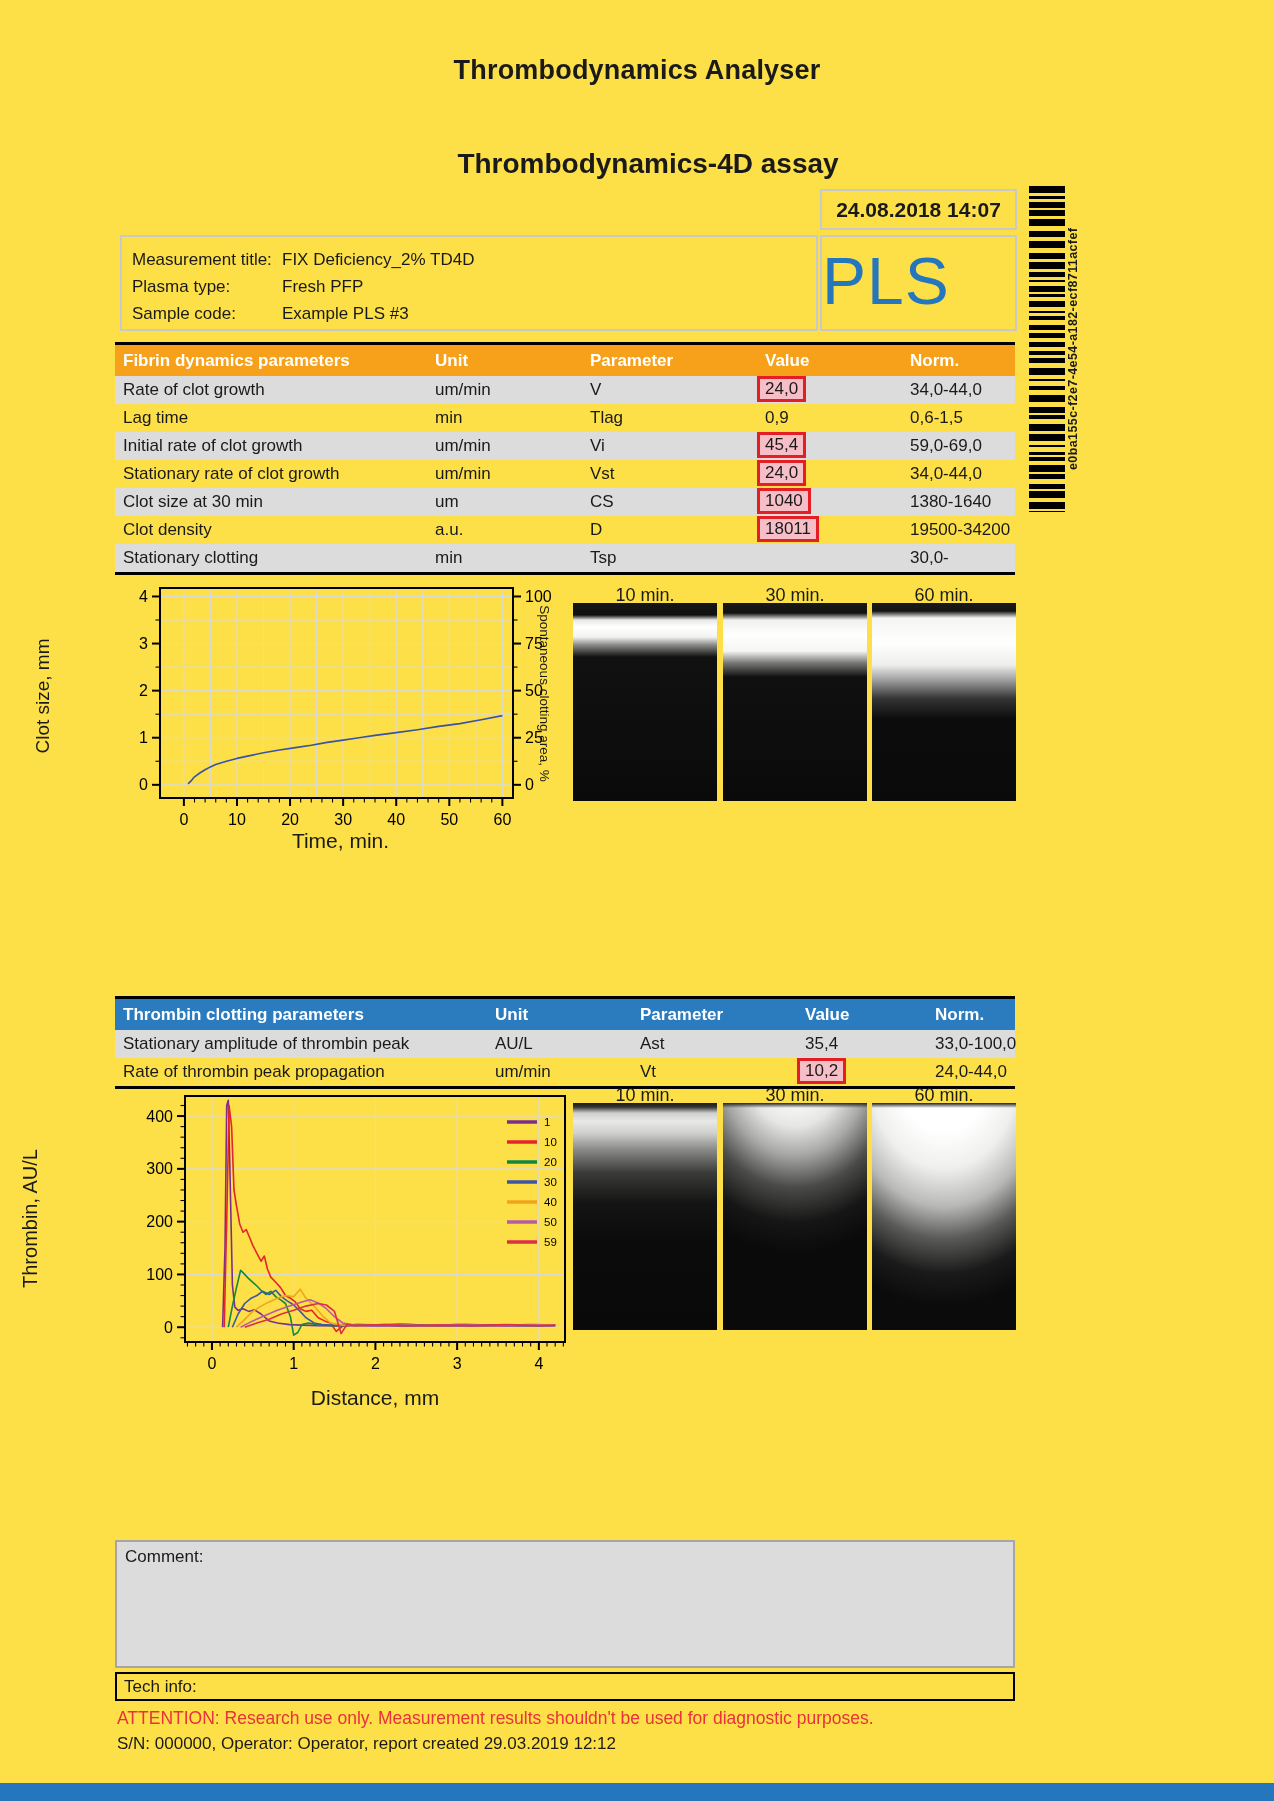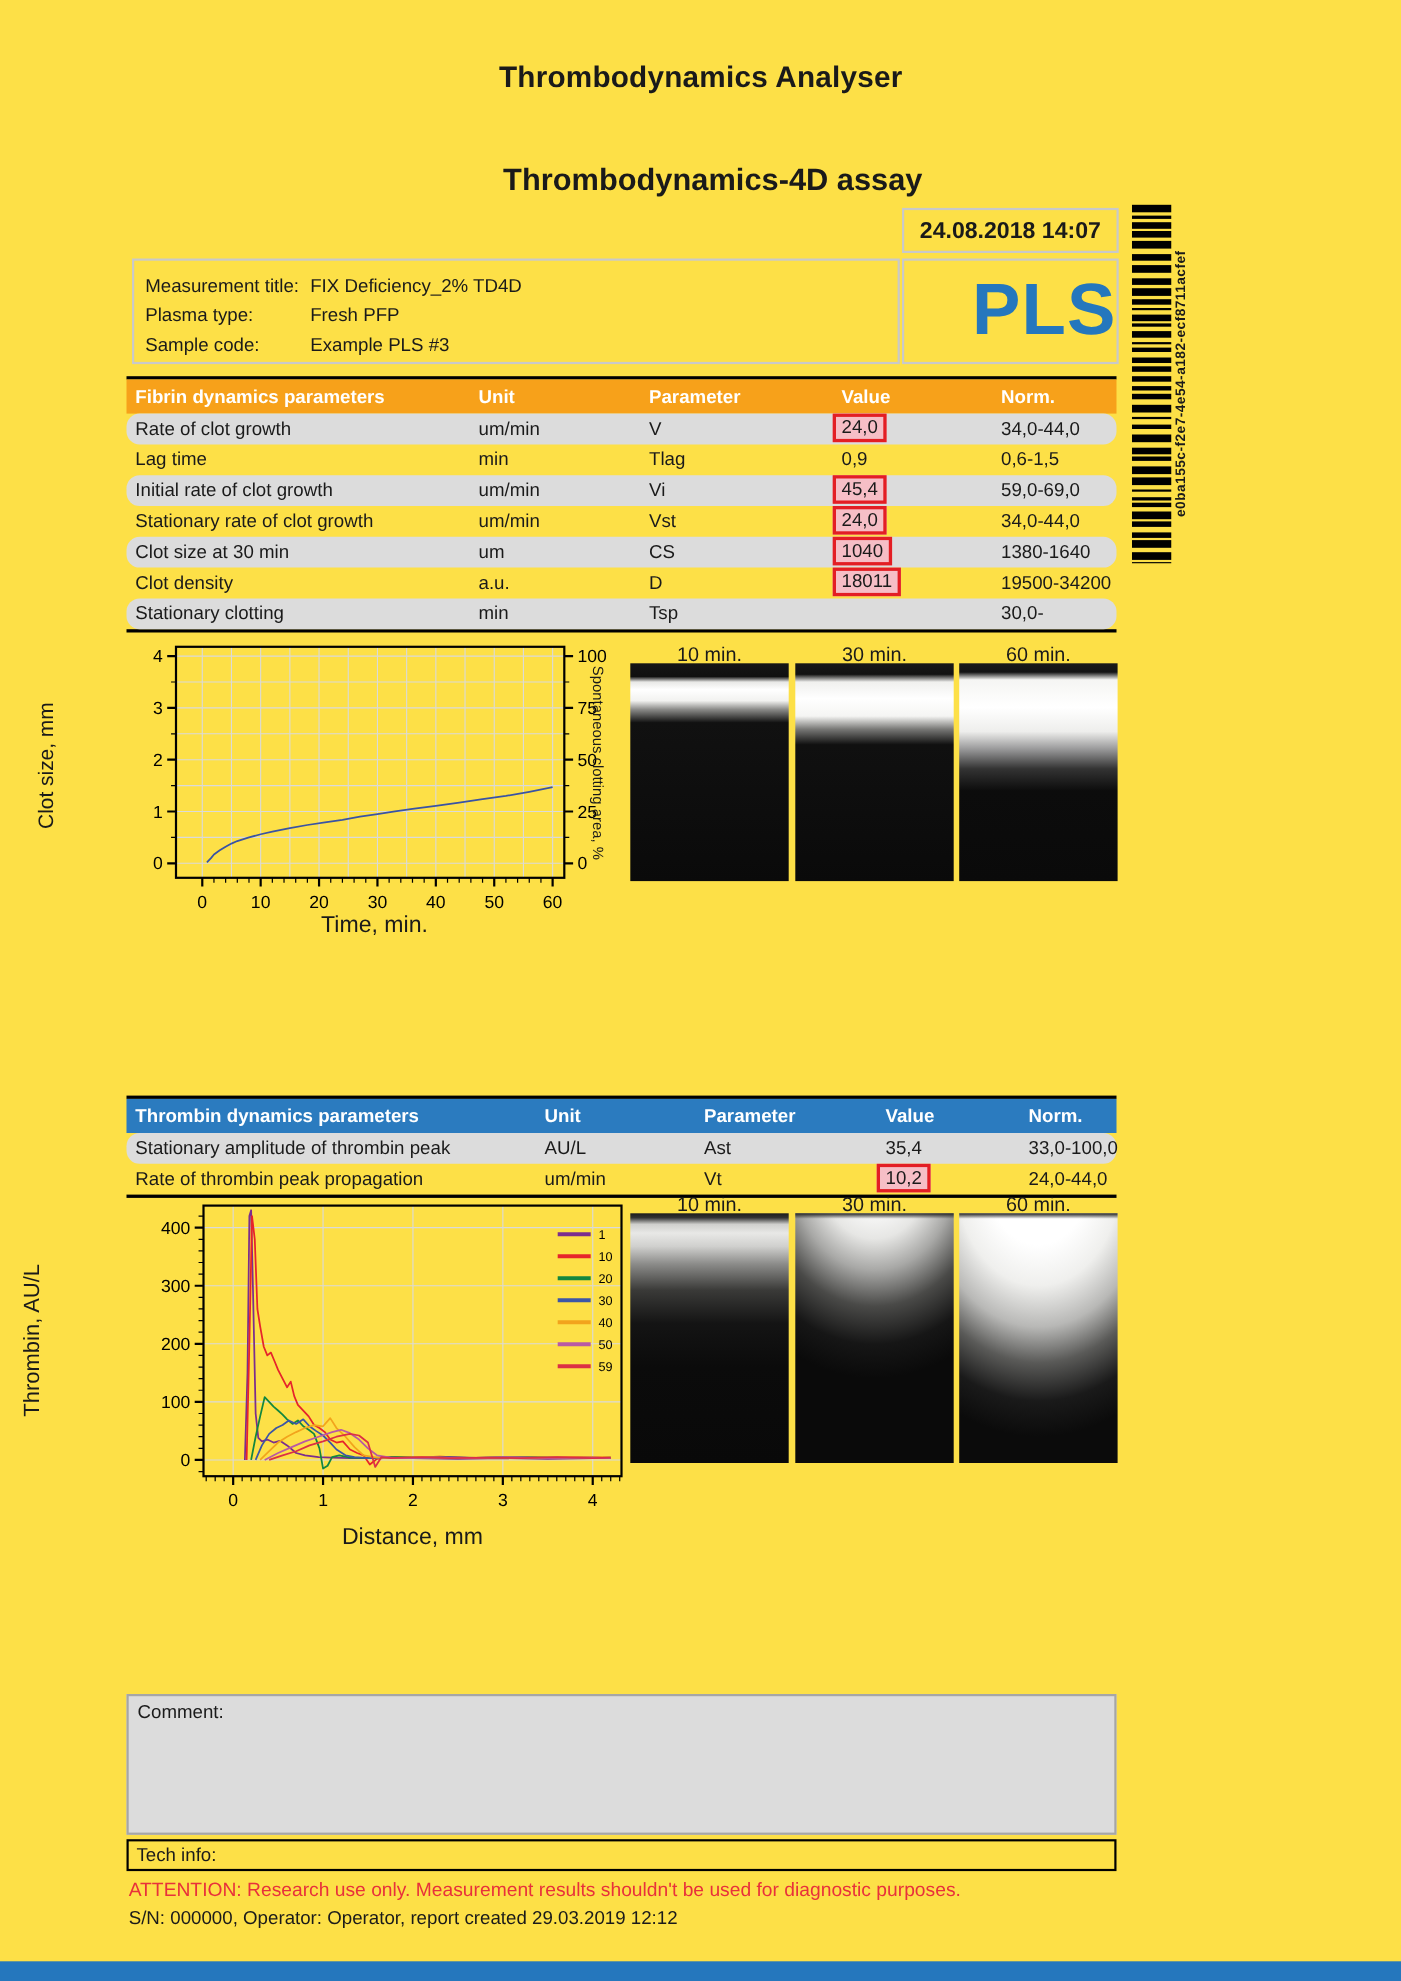--- a/index.html
+++ b/index.html
@@ -13,36 +13,36 @@
   .report-title{ top:148px; left:0; width:100%; font-size:28px; font-weight:bold;margin-left:11px; }
 
   .date-box { left:820px; top:189px; width:197px; height:41px; border:2px solid #c9c9c9;
               font-size:21px; font-weight:bold; line-height:37px; text-align:center; }
 
   .info-box { left:120px; top:235px; width:698px; height:96px; border:2px solid #c9c9c9; padding:9px 0 0 10px; }
   .info-row { font-size:17px; line-height:27px; }
   .info-row .lbl { display:inline-block; width:150px; }
 
   .pls-box { left:820px; top:235px; width:197px; height:96px; border:2px solid #c9c9c9; }
-  .pls-box .pls { font-weight:bold; font-size:66px; line-height:88px; text-align:right;
+  .pls-box .pls { font-weight:normal; font-size:66px; line-height:88px; text-align:left;
                   color:var(--logo_blue,#2577bd); letter-spacing:1px; }
 
   .barcode { left:1029px; top:186px; width:36px; height:326px; overflow:hidden; }
   .barcode-text { left:1066px; top:186px; height:326px; width:20px;
                   writing-mode:vertical-rl; transform:rotate(180deg);
                   font-size:12.5px; font-weight:600; letter-spacing:0.4px; text-align:center; }
 
   
   .ptable { position:absolute; left:115px; width:900px; }
   .hr-black { height:3px; background:#000; }
   .thead { position:relative; height:31px; line-height:31px; color:#fff; font-weight:bold; font-size:17px; }
   .thead.orange { background:var(--accent_orange,#f7a11a); }
   .thead.blue   { background:var(--accent_blue,#2b7bbf); }
   .trow { position:relative; height:28px; line-height:28px; font-size:17px; }
-  .trow.g { background:var(--row_gray,#dcdcdc);border-radius:12px; }
+  .trow.g { background:var(--row_gray,#dcdcdc); }
   .c { position:absolute; white-space:nowrap; }
   .c.name { left:8px; }
   .fib .c.unit { left:320px; } .fib .c.par { left:475px; } .fib .c.val { left:650px; } .fib .c.norm { left:795px; }
   .thr .c.unit { left:380px; } .thr .c.par { left:525px; } .thr .c.val { left:690px; } .thr .c.norm { left:820px; }
   .vbox { display:inline-block; }
   .vbox.flagged { border:3px solid var(--flag_border,#e31e24); background:var(--flag_fill,#f6bec6);
                   line-height:20px; padding:0 5px; margin-left:-8px; position:relative; top:-1px; }
 
   
   svg text { font-family:"Liberation Sans", sans-serif; }
@@ -311,21 +311,21 @@
   <div class="panel-title" style="left:573px; top:585px;">10 min.</div>
   <div class="panel-title" style="left:723px; top:585px;">30 min.</div>
   <div class="panel-title" style="left:872px; top:585px;">60 min.</div>
   <div class="im fib-im f1" style="left:573px;"></div>
   <div class="im fib-im f2" style="left:723px;"></div>
   <div class="im fib-im f3" style="left:872px;"></div>
 
   <div class="ptable thr" style="top:996px">
     <div class="hr-black"></div>
     <div class="thead blue">
-      <span class="c name">Thrombin dynamics parameters</span>
+      <span class="c name">Thrombin clotting parameters</span>
       <span class="c unit">Unit</span>
       <span class="c par">Parameter</span>
       <span class="c val">Value</span>
       <span class="c norm">Norm.</span>
     </div>
     <div class="trow g">
       <span class="c name">Stationary amplitude of thrombin peak</span>
       <span class="c unit">AU/L</span>
       <span class="c par">Ast</span>
       <span class="c val"><span class="vbox">35,4</span></span>

